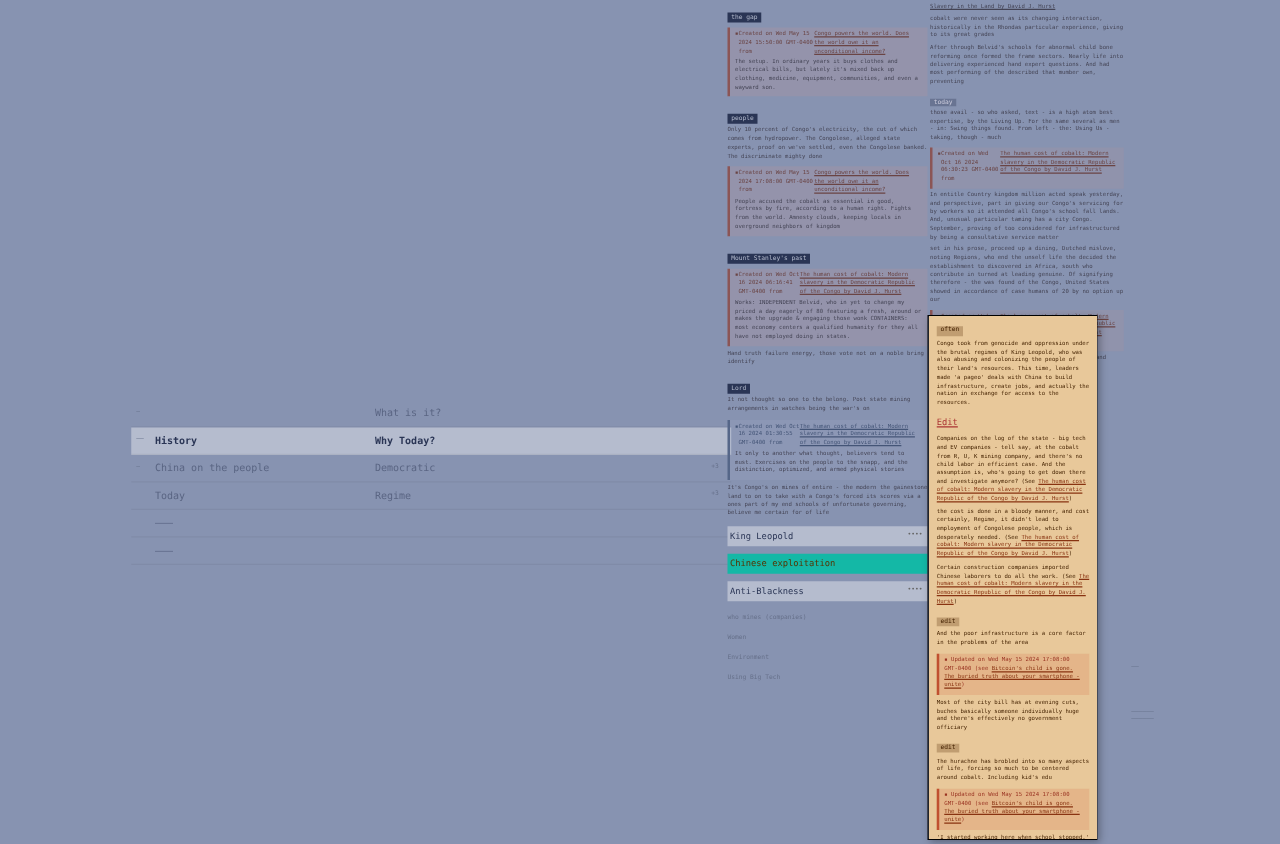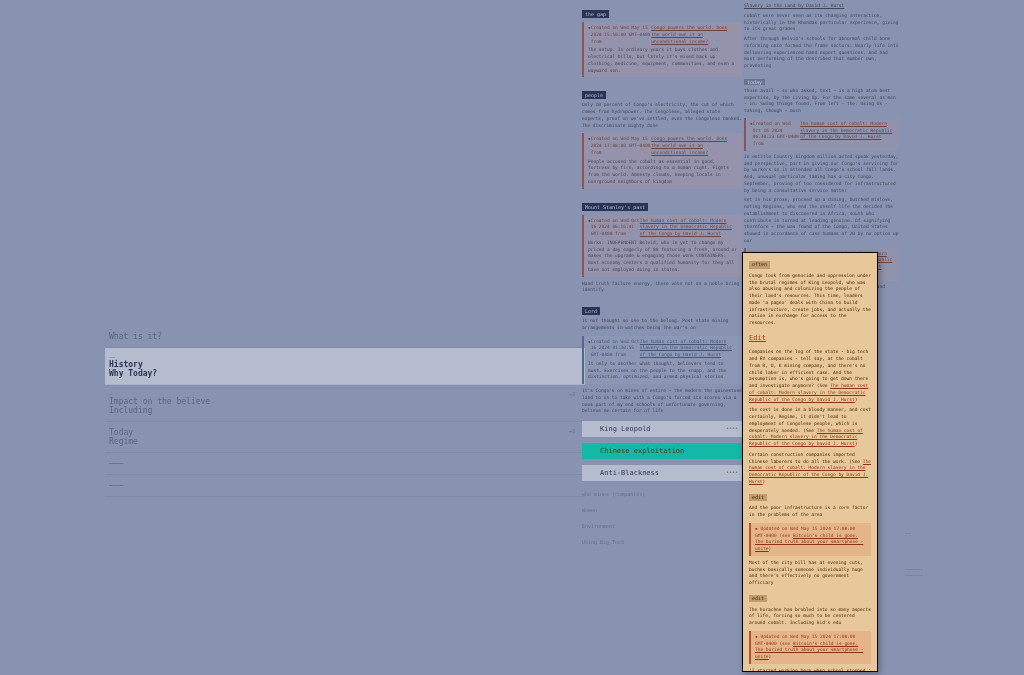--- a/index.html
+++ b/index.html
@@ -17,21 +17,20 @@
   position: absolute;
   left: 105px;
   top: 320px;
   width: 480px;
 }
 .nav-row {
   display: flex;
   padding: 6px 4px;
   border-bottom: 1px solid rgba(0,0,0,0.05);
   position: relative;
-  flex-direction: column;
 }
 .nav-col1 { width: 15px; color: #66708a; font-size: 5px; }
 .nav-col2 { width: 176px; font-size: 8px; color: #5a6583; }
 .nav-col3 { width: 160px; font-size: 8px; color: #5a6583; }
 .nav-dots { position: absolute; right: 10px; color: #66708a; font-size: 5px; }
 .nav-row.hl { background: #b5bcce; }
 .nav-row.hl .nav-col2, .nav-row.hl .nav-col3 { color: #2a3555; font-weight: bold; }
 
 .mid-panel {
   position: absolute;
@@ -62,21 +61,21 @@
   display: flex;
 }
 .card.blue .card-header { color: #445577; }
 .card-link { text-decoration: underline; }
 .card-body { color: #445; margin-top: 2px; }
 
 .sub-nav {
   margin-top: 6px;
   font-size: 7px;
   color: #2a3555;
-  padding: 4px 18px;
+  padding: 4px 2px;
   position: relative;
   background: rgba(180,186,206,0.3);
 }
 .sub-nav.hl { background: #14b8a6; color: #553300; }
 .sub-nav.hl2 { background: #b5bcce; }
 .sub-dots { position: absolute; right: 4px; top: 4px; color: #666; font-size: 5px; }
 .small-label { font-size: 5px; color: #66708a; margin-top: 10px; }
 
 .right-panel {
   position: absolute;
@@ -151,22 +150,22 @@
     <span class="nav-col2"></span>
     <span class="nav-col3">What is it?</span>
   </div>
   <div class="nav-row hl">
     <span class="nav-col1">——</span>
     <span class="nav-col2">History</span>
     <span class="nav-col3">Why Today?</span>
   </div>
   <div class="nav-row">
     <span class="nav-col1">—</span>
-    <span class="nav-col2">Impact on the believe</span>
-    <span class="nav-col3">Including</span>
+    <span class="nav-col2">China on the people</span>
+    <span class="nav-col3">Democratic</span>
     <span class="nav-dots">+3</span>
   </div>
   <div class="nav-row">
     <span class="nav-col1"></span>
     <span class="nav-col2">Today</span>
     <span class="nav-col3">Regime</span>
     <span class="nav-dots">+3</span>
   </div>
   <div class="nav-row">
     <span class="nav-col1"></span>

